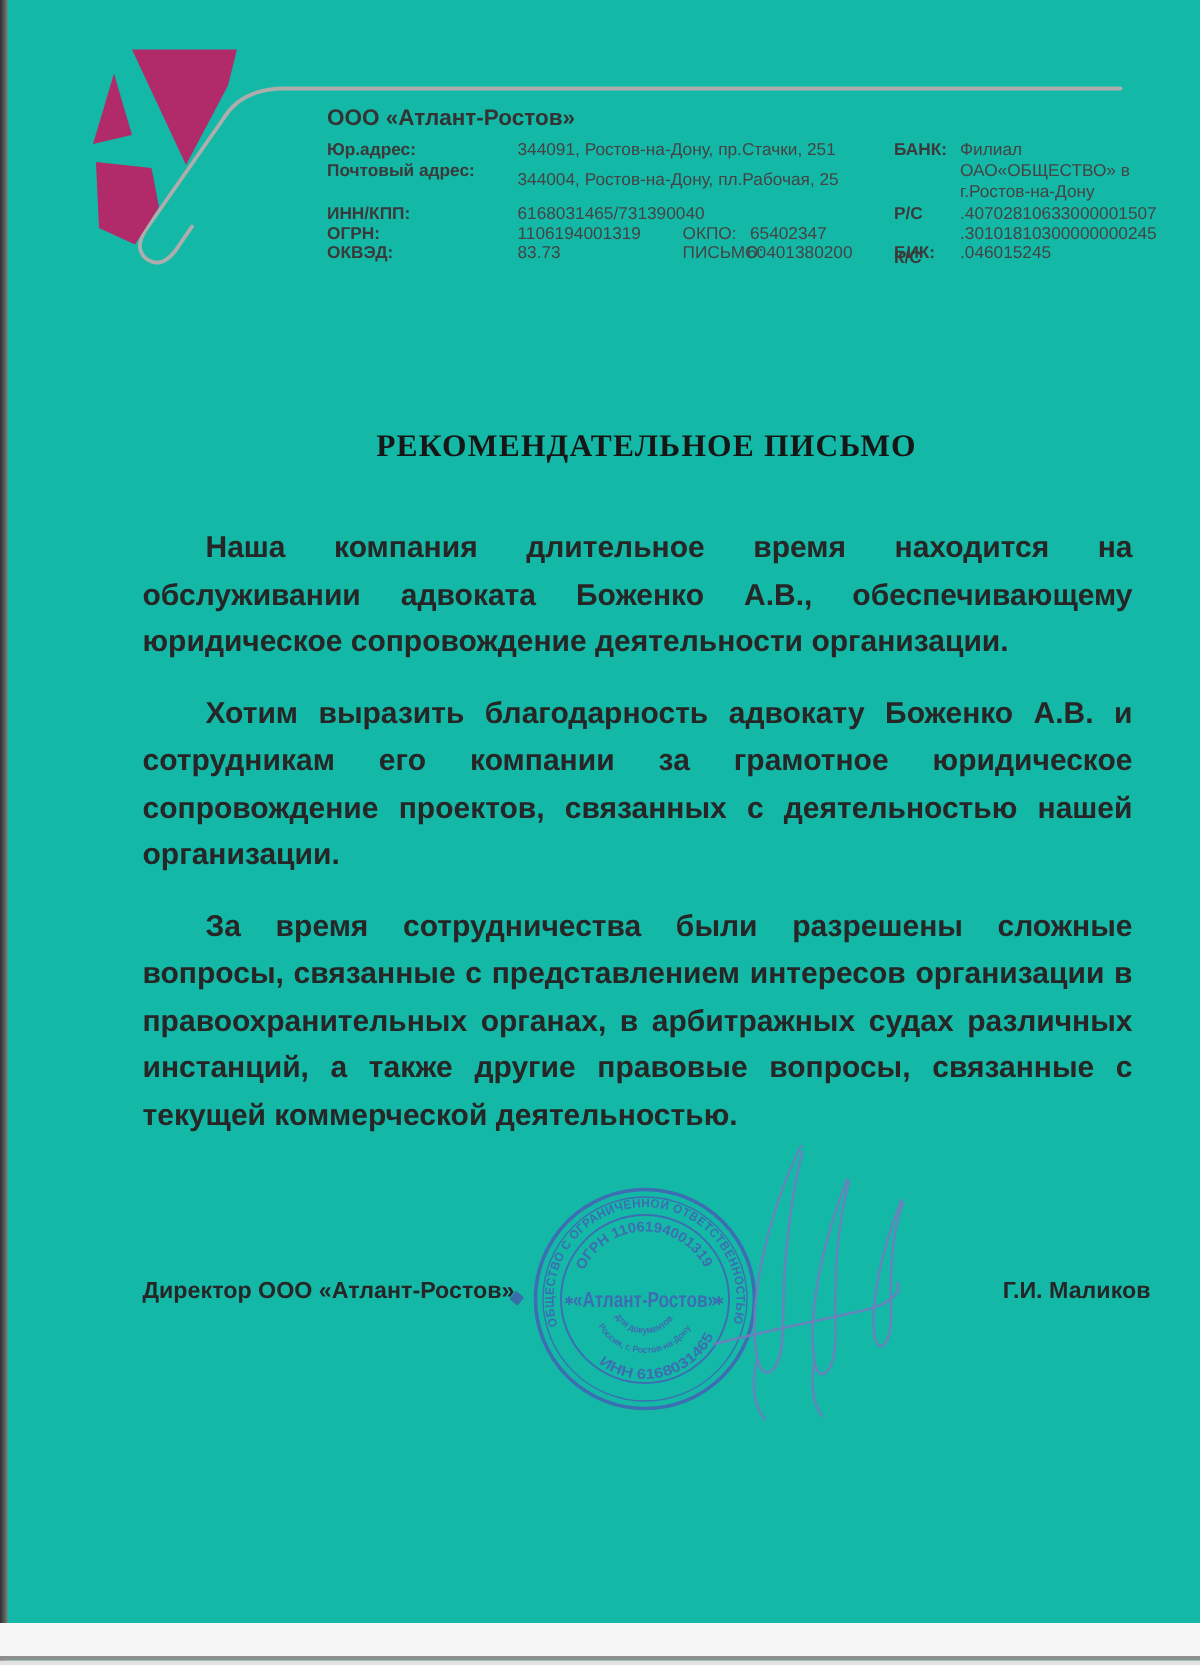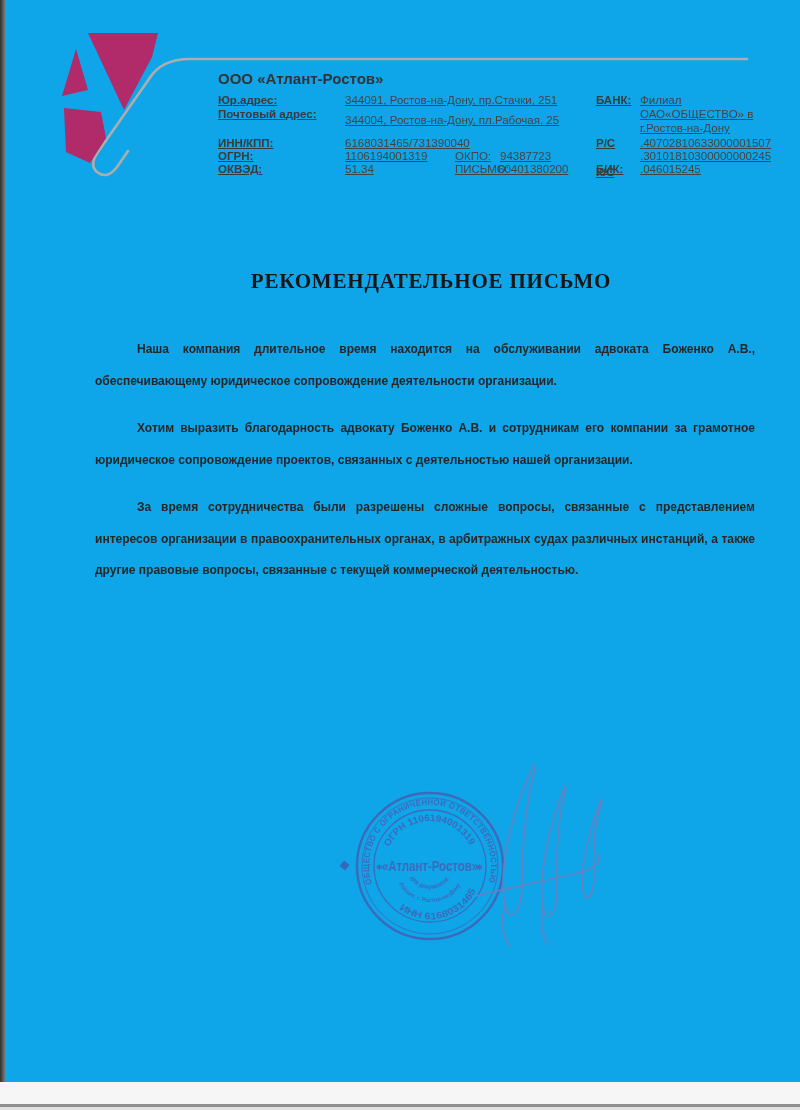--- a/index.html
+++ b/index.html
@@ -1,42 +1,42 @@
 <!DOCTYPE html>
 <html lang="ru"><head>
 <meta charset="utf-8">
 <style>
   html,body{margin:0;padding:0;}
   body{background:#e9e9e9;font-family:"Liberation Sans",sans-serif;}
   .page{
     position:relative;width:800px;height:1110px;margin:0 auto;
-    background:#0ea5e9;overflow:hidden;
+    background:#14b8a6;overflow:hidden;
   }
   
   .edge-left{position:absolute;left:0;top:0;width:5px;height:1110px;
     background:linear-gradient(90deg,#2f2f2f,#7a7a7a);}
   .edge-bottom-band{position:absolute;left:0;top:1082px;width:800px;height:22px;background:#f6f6f6;}
   .edge-bottom-line{position:absolute;left:0;top:1104px;width:800px;height:3px;background:#8f8f8f;}
   .edge-bottom-rest{position:absolute;left:0;top:1107px;width:800px;height:3px;background:#e2e2e2;}
 
   
   .swoosh{position:absolute;left:0;top:0;}
   .logo{position:absolute;left:40px;top:25px;}
   .lh{position:absolute;left:0;top:0;width:800px;height:220px;color:#3d3d3d;}
-  .lh span{position:absolute;font-size:11.5px;line-height:13px;white-space:nowrap;text-decoration:underline;}
+  .lh span{position:absolute;font-size:11.5px;line-height:13px;white-space:nowrap;}
   .company{position:absolute;left:218px;top:70px;font-size:15px;font-weight:700;color:#333;white-space:nowrap;}
   .lab{font-weight:700;color:#3a3a3a;}
   .val{color:#444;}
 
   
   .letter-body{position:absolute;left:95px;top:268px;width:672px;color:#262626;}
   .title{font-family:"Liberation Serif",serif;font-weight:700;font-size:21px;
-    letter-spacing:.8px;text-align:center;margin:0 0 40px 0;color:#161616;line-height:26px;}
+    letter-spacing:.8px;text-align:center;margin:16px 0 40px 0;color:#161616;line-height:26px;}
   .letter-body p{
-    font-size:12px;font-weight:700;line-height:31.5px;text-align:justify;
+    font-size:20px;font-weight:700;line-height:31.5px;text-align:justify;
     text-indent:42px;margin:0 12px 16px 0;
   }
   
   .sig-row{position:absolute;left:95px;top:852px;width:672px;display:flex;
     justify-content:space-between;font-size:15.5px;font-weight:700;color:#262626;}
   .stamp{position:absolute;left:335px;top:771px;opacity:.88;}
   .stamp text{fill:#4363b4;font-family:"Liberation Sans",sans-serif;}
   .signature{position:absolute;left:458px;top:758px;}
   .ink-dot{position:absolute;left:341px;top:862px;width:7px;height:7px;background:#3f5dab;
     transform:rotate(40deg);opacity:.8;}
@@ -67,24 +67,24 @@
     <span class="lab" style="left:218px;top:94px">Юр.адрес:</span>
     <span class="val" style="left:345px;top:94px">344091, Ростов-на-Дону, пр.Стачки, 251</span>
     <span class="lab" style="left:218px;top:108px">Почтовый адрес:</span>
     <span class="val" style="left:345px;top:114px">344004, Ростов-на-Дону, пл.Рабочая, 25</span>
 
     <span class="lab" style="left:218px;top:137px">ИНН/КПП:</span>
     <span class="val" style="left:345px;top:137px">6168031465/731390040</span>
     <span class="lab" style="left:218px;top:150px">ОГРН:</span>
     <span class="val" style="left:345px;top:150px">1106194001319</span>
     <span class="lab" style="left:218px;top:163px">ОКВЭД:</span>
-    <span class="val" style="left:345px;top:163px">51.34</span>
+    <span class="val" style="left:345px;top:163px">83.73</span>
 
     <span class="val" style="left:455px;top:150px">ОКПО:</span>
-    <span class="val" style="left:500px;top:150px">94387723</span>
+    <span class="val" style="left:500px;top:150px">65402347</span>
     <span class="val" style="left:455px;top:163px">ПИСЬМО:</span>
     <span class="val" style="left:498px;top:163px">60401380200</span>
 
     <span class="lab" style="left:596px;top:94px">БАНК:</span>
     <span class="val" style="left:640px;top:94px">Филиал</span>
     <span class="val" style="left:640px;top:108px">ОАО«ОБЩЕСТВО» в</span>
     <span class="val" style="left:640px;top:122px">г.Ростов-на-Дону</span>
     <span class="lab" style="left:596px;top:137px">Р/С</span>
     <span class="val" style="left:640px;top:137px">.40702810633000001507</span>
     <span class="lab" style="left:596px;top:166px">К/С</span>
@@ -94,20 +94,24 @@
 
   </div>
 
   <div class="letter-body">
     <h1 class="title">РЕКОМЕНДАТЕЛЬНОЕ ПИСЬМО</h1>
     <p>Наша компания длительное время находится на обслуживании адвоката Боженко А.В., обеспечивающему юридическое сопровождение деятельности организации.</p>
     <p>Хотим выразить благодарность адвокату Боженко А.В. и сотрудникам его компании за грамотное юридическое сопровождение проектов, связанных с деятельностью нашей организации.</p>
     <p>За время сотрудничества были разрешены сложные вопросы, связанные с представлением интересов организации в правоохранительных органах, в арбитражных судах различных инстанций, а также другие правовые вопросы, связанные с текущей коммерческой деятельностью.</p>
   </div>
 
+  <div class="sig-row">
+    <span>Директор ООО «Атлант-Ростов»</span>
+    <span>Г.И. Маликов</span>
+  </div>
 
   <svg class="stamp" width="190" height="190" viewBox="0 0 190 190">
     <defs>
       <path id="arcOuter" d="M 36.7 112.8 A 61 61 0 1 1 153.3 112.8" fill="none"></path>
       <path id="arcOgrn" d="M 54.2 76.0 A 45 45 0 0 1 135.8 76.0" fill="none"></path>
       <path id="arcInn" d="M 49.9 121.1 A 51 51 0 0 0 140.1 121.1" fill="none"></path>
       <path id="arcCity" d="M 63.8 113.0 A 36 36 0 0 0 126.2 113.0" fill="none"></path>
       <path id="arcNote" d="M 75.1 106.5 A 23 23 0 0 0 114.9 106.5" fill="none"></path>
     </defs>
     <circle cx="95" cy="95" r="73" fill="none" stroke="#4363b4" stroke-width="2.4"></circle>

